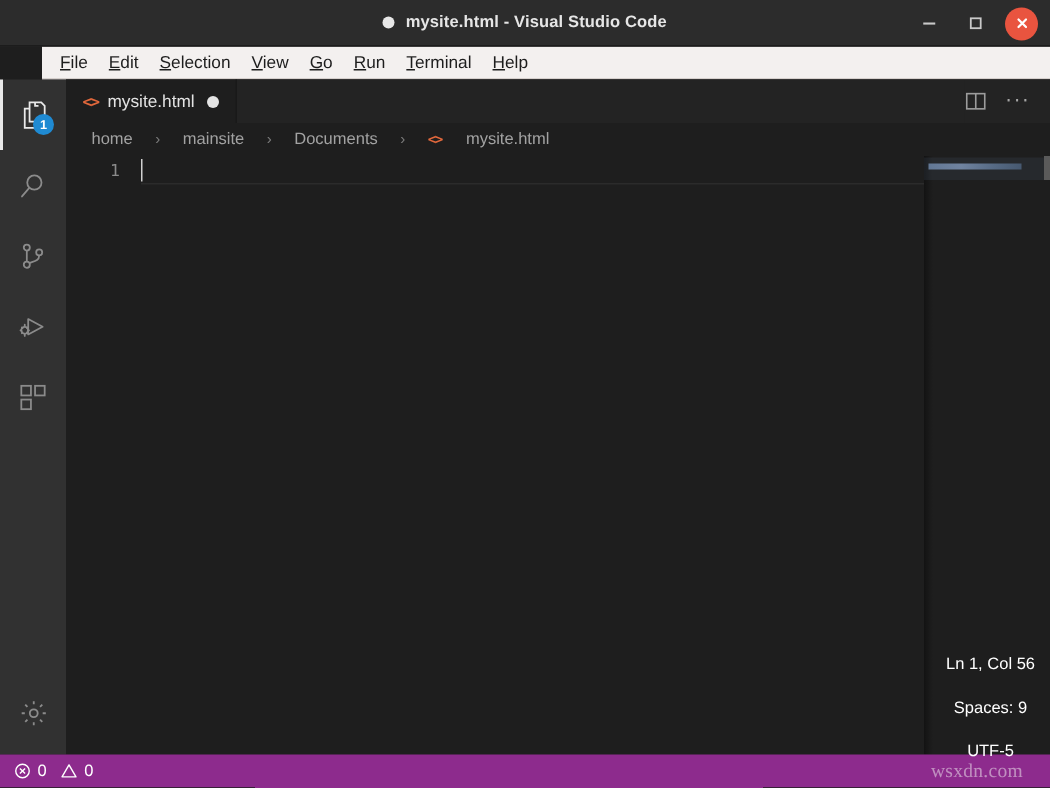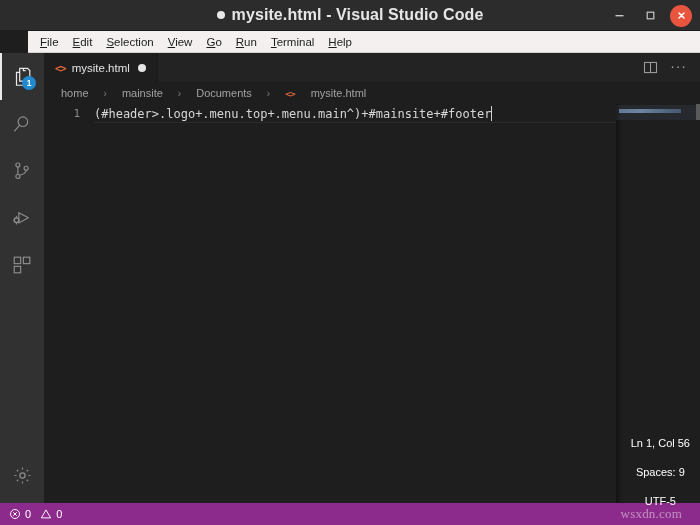--- a/index.html
+++ b/index.html
@@ -30,21 +30,21 @@
     display: flex;
     align-items: center;
     justify-content: center;
     position: relative;
     border-bottom: 1px solid #1c1c1c;
   }
   .titlebar-title {
     display: flex;
     align-items: center;
     gap: 7px;
-    font-size: 16px;
+    font-size: 11px;
     font-weight: bold;
     color: #e6e6e6;
     letter-spacing: 0.1px;
   }
   .dirty-dot {
     width: 8px;
     height: 8px;
     border-radius: 50%;
     background: #e8e8e8;
     display: inline-block;
@@ -492,21 +492,21 @@
         <span class="bc-sep">›</span>
         <span class="bc-icon">&lt;&gt;</span>
         <span>mysite.html</span>
       </div>
 
       <div class="code-region">
         <div class="gutter">
           <div>1</div>
         </div>
         <div class="code-lines">
-          <div class="code-line"><span>(#header&gt;.logo+.menu.top+.menu.main^)+#mainsite+#footer</span><span class="cursor"></span></div>
+          <div class="code-line"><span class="cursor"></span></div>
         </div>
         <div class="minimap">
           <div class="mm-shadow"></div>
           <div class="mm-slider">
             <div class="mm-line"></div>
           </div>
           <div class="mm-scrollbar"></div>
         </div>
       </div>
     </div>

